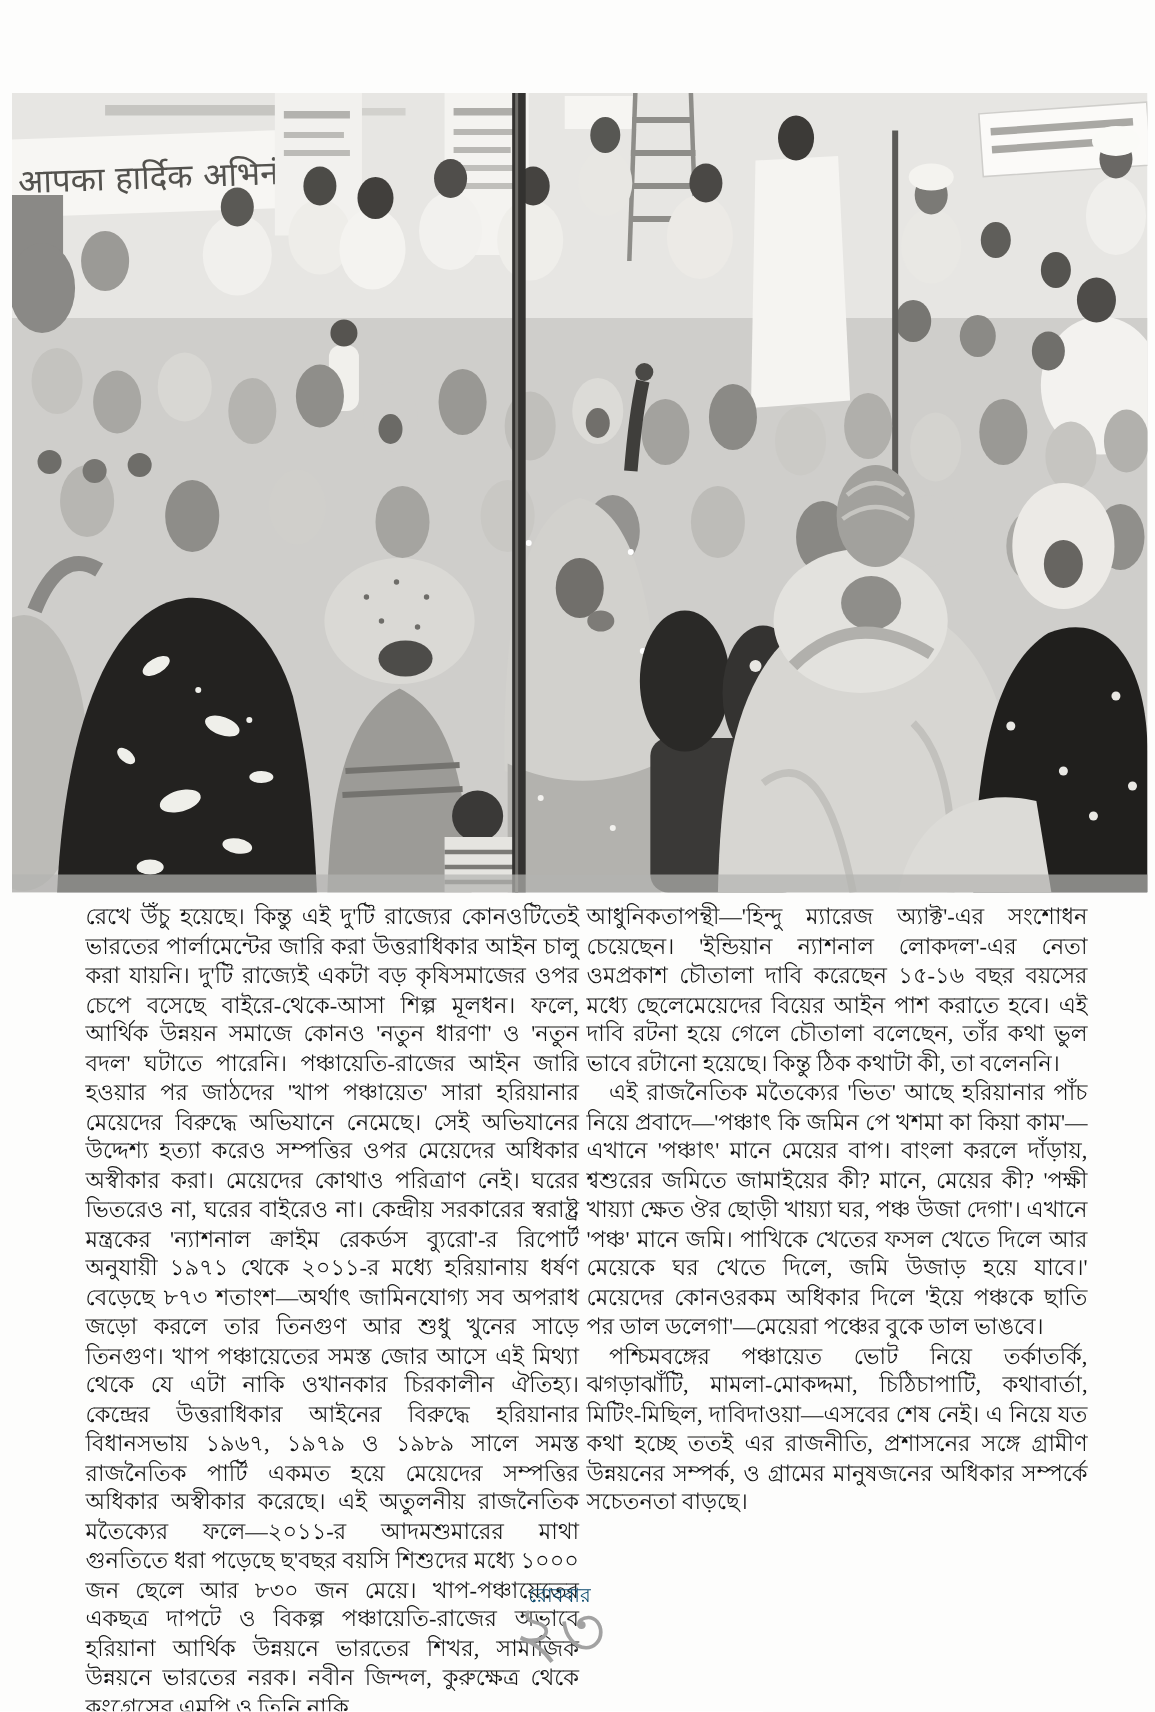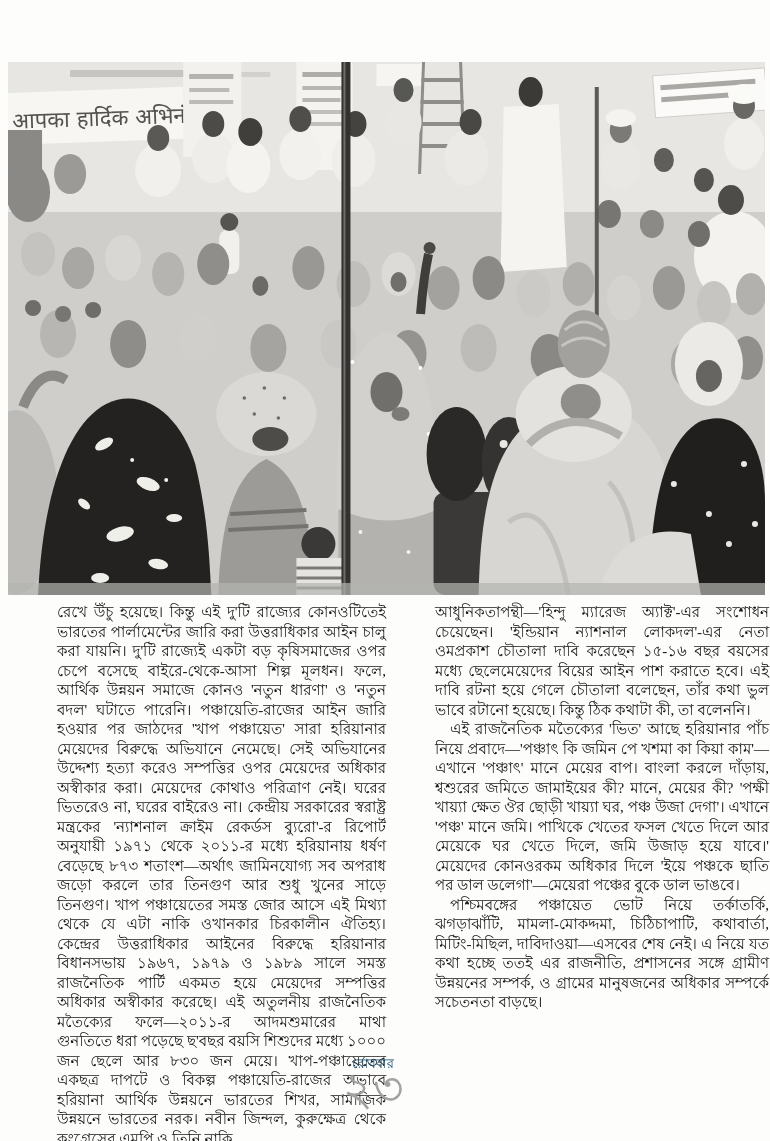--- a/index.html
+++ b/index.html
@@ -4,21 +4,21 @@
 <style>
   html,body{margin:0;padding:0;background:#ffffff;}
   .page{
     position:relative;width:770px;height:1141px;background:#fdfdfc;
     font-family:"Liberation Serif","DejaVu Serif",serif;color:#161616;overflow:hidden;
   }
   .photo{position:absolute;left:8px;top:62px;width:757px;height:533px;margin:0;}
   .photo svg{display:block;width:100%;height:100%;}
   .col{position:absolute;top:603px;font-size:15px;line-height:19.5px;text-align:justify;}
   .col-left{left:57px;width:329px;}
-  .col-right{left:391px;width:334px;margin-left:44px;}
+  .col-right{left:391px;width:334px;}
   .col p{margin:0;}
   .col p.indent{text-indent:15px;}
   .footer{position:absolute;left:318px;top:1056px;width:110px;text-align:center;}
   .footer .day{font-size:13px;line-height:15px;color:#0c4a6e;}
   .footer .pageno{font-size:47px;line-height:36px;color:#a2a2a2;margin-top:0;}
 </style>
 </head>
 <body>
 
 <div class="page">

